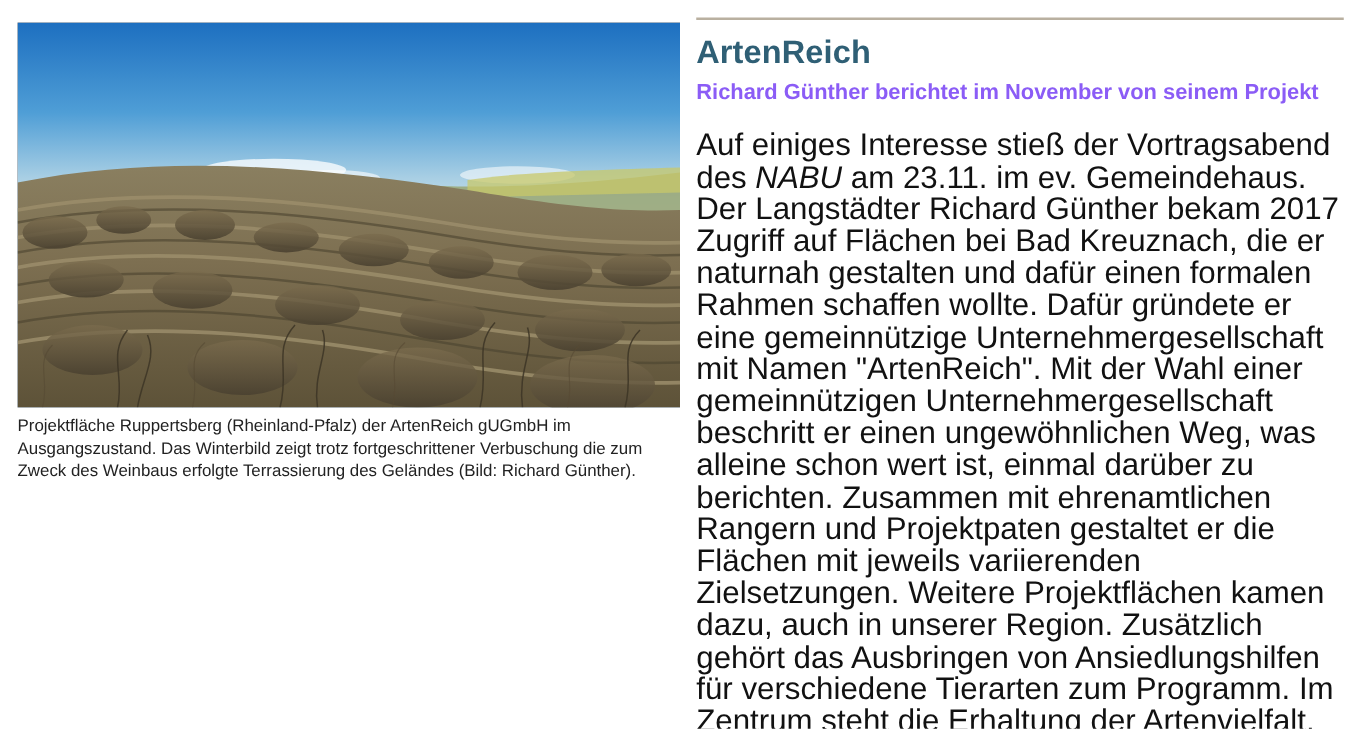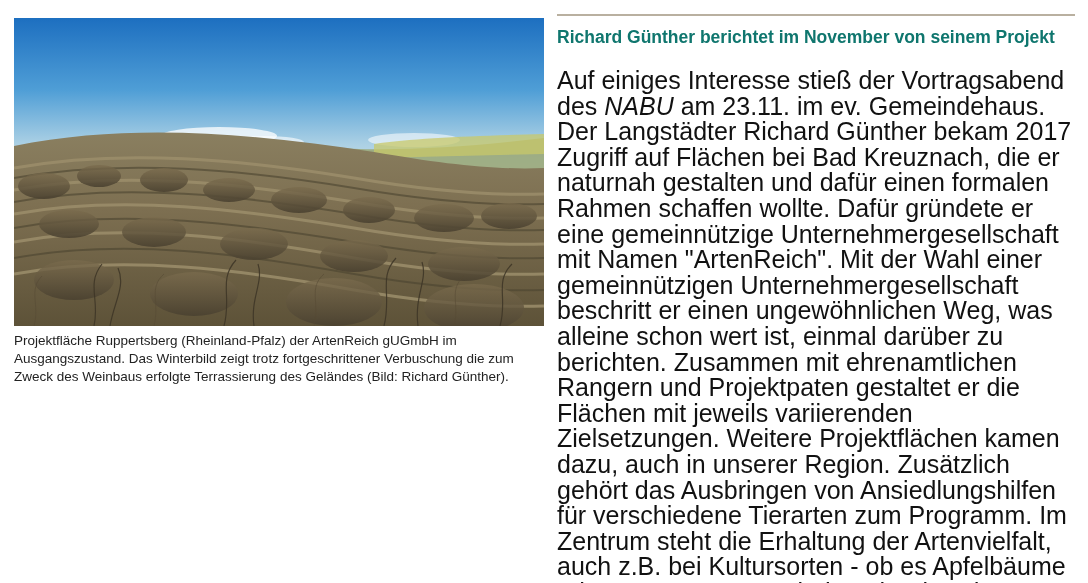--- a/index.html
+++ b/index.html
@@ -68,21 +68,21 @@
     font-weight: bold;
     color: #2f5f75;
     letter-spacing: 0.1px;
     margin: 0 0 6px 0;
     font-family: "Liberation Sans", sans-serif;
   }
   .subhead {
     font-size: 17.5px;
     line-height: 22px;
     font-weight: bold;
-    color: #0f766e;
+    color: #8b5cf6;
     margin: 0 0 20px 0;
     width: 512px;
   }
   .body-text {
     font-size: 25px;
     line-height: 25.6px;
     color: #111111;
     margin: 0;
     width: 518px;
   }
@@ -186,17 +186,18 @@
           <path d="M300,308 C306,284 294,270 310,256"></path>
           <path d="M440,308 C446,286 434,272 450,258"></path>
         </g>
       </svg>
     </div>
 
     <div class="caption">Projektfläche Ruppertsberg (Rheinland-Pfalz) der ArtenReich gUGmbH im Ausgangszustand. Das Winterbild zeigt trotz fortgeschrittener Verbuschung die zum Zweck des Weinbaus erfolgte Terrassierung des Geländes (Bild: Richard Günther).</div>
   </div>
 
   <div class="right-col">
+    <h1 class="headline">ArtenReich</h1>
     <h2 class="subhead">Richard Günther berichtet im November von seinem Projekt</h2>
     <p class="body-text"><span>Auf einiges Interesse stieß der Vortragsabend des </span><em>NABU</em><span> am 23.11. im ev. Gemeindehaus. Der Langstädter Richard Günther bekam 2017 Zugriff auf Flächen bei Bad Kreuznach, die er naturnah gestalten und dafür einen formalen Rahmen schaffen wollte. Dafür gründete er eine gemeinnützige Unternehmergesellschaft mit Namen "ArtenReich". Mit der Wahl einer gemeinnützigen Unternehmergesellschaft beschritt er einen ungewöhnlichen Weg, was alleine schon wert ist, einmal darüber zu berichten. Zusammen mit ehrenamtlichen Rangern und Projektpaten gestaltet er die Flächen mit jeweils variierenden Zielsetzungen. Weitere Projektflächen kamen dazu, auch in unserer Region. Zusätzlich gehört das Ausbringen von Ansiedlungshilfen für verschiedene Tierarten zum Programm. Im Zentrum steht die Erhaltung der Artenvielfalt, auch z.B. bei Kultursorten - ob es Apfelbäume oder Gemüsesorten sind. Mehr über das ArtenReich gibt es unter </span><a class="link" href="#">www.artenreich.co.</a></p>
   </div>
 
 </div>
 
 </body></html>

